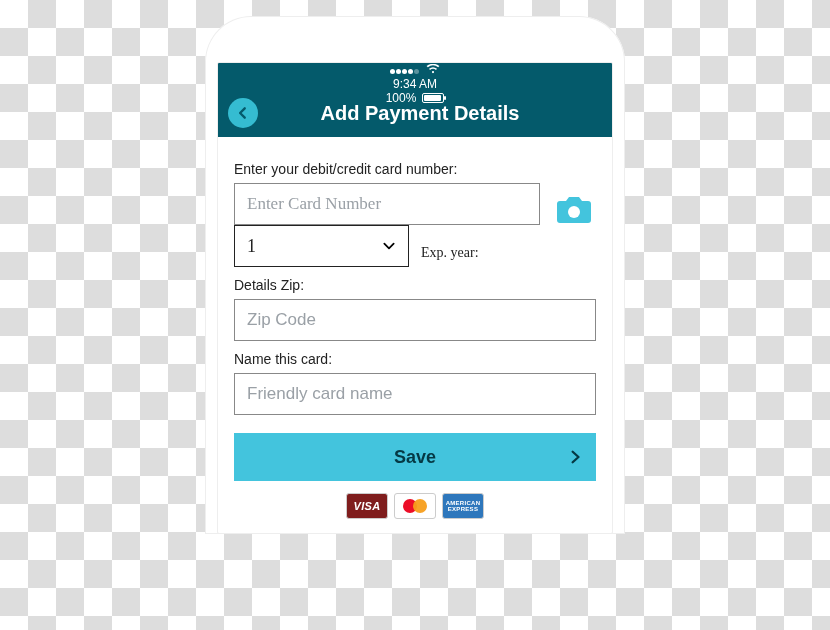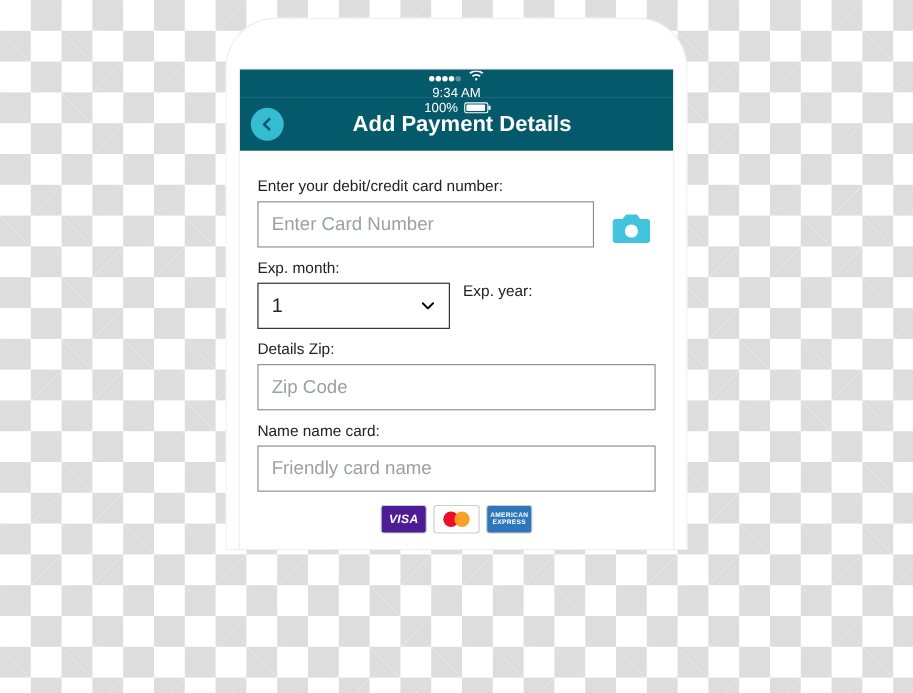--- a/index.html
+++ b/index.html
@@ -73,21 +73,21 @@
   .header-title {
     flex: 1;
     text-align: center;
     color:#fff; font-weight:700; font-size:20px;
     margin-right: 30px; 
   }
 
   .content { padding: 14px 16px 10px; }
   .label { font-size: 14px; color:#222; margin: 10px 0 6px; }
 
-  .row { display:flex; gap:12px; align-items: center; }
+  .row { display:flex; gap:12px; align-items: flex-end; font-family: Liberation Serif, serif; }
   .camera {
     width: 44px; height: 36px;
     display:flex; align-items:flex-end; justify-content:center;
     cursor:pointer;
     margin-top: 2px;
   }
 
   .text-input, .select-box {
     width: 100%;
     height: 42px;
@@ -120,21 +120,21 @@
     cursor:pointer;
   }
   .save-btn svg { position:absolute; right:14px; top:50%; transform:translateY(-50%); }
 
   .logos { display:flex; gap:6px; justify-content:center; padding:12px 0 4px; }
   .cardlogo {
     width:42px; height:26px; border-radius:3px; border:1px solid #ccc;
     display:flex; align-items:center; justify-content:center;
     font-size:8px; font-weight:800; letter-spacing:.3px;
   }
-  .visa { background:#4c1d95; color:#fff; font-style:italic; font-size:11px; }
+  .visa { background:#7f1d1d; color:#fff; font-style:italic; font-size:11px; }
   .mc   { background:#fff; position:relative; }
   .mc::before{content:"";position:absolute;left:8px;top:5px;width:14px;height:14px;border-radius:50%;background:#eb001b;opacity:.95;}
   .mc::after {content:"";position:absolute;right:8px;top:5px;width:14px;height:14px;border-radius:50%;background:#f79e1b;opacity:.95;}
   .amex { background:#2e77bc; color:#fff; font-size:6px; text-align:center; line-height:1.05; }
 </style>
 </head>
 <body>
 
 <div class="phone">
   <div class="screen">
@@ -176,39 +176,44 @@
         <div class="camera">
           <svg width="40" height="32" viewBox="0 0 40 32">
             <path d="M6 8h6l3-4h10l3 4h6a3 3 0 013 3v16a3 3 0 01-3 3H6a3 3 0 01-3-3V11a3 3 0 013-3z" fill="#43c4dd"></path>
             <circle cx="20" cy="19" r="6" fill="#fff"></circle>
           </svg>
         </div>
       </div>
 
       <div class="row">
         <div class="col">
-          <div class="label">Exp. month:</div>
           <div class="select-box">
             <span class="val">1</span>
             <svg width="14" height="14" viewBox="0 0 24 24">
                 <path d="M4 8l8 8 8-8" stroke="#000" stroke-width="3" fill="none" stroke-linecap="round" stroke-linejoin="round"></path>
               </svg>
           </div>
         </div>
         <div class="col">
           <div class="label">Exp. year:</div>
         </div>
       </div>
 
       <div class="label">Details Zip:</div>
       <div class="text-input">Zip Code</div>
 
-      <div class="label">Name name card:</div>
+      <div class="label">Name this card:</div>
       <div class="text-input">Friendly card name</div>
 
+      <div class="save-btn">
+        <span>Save</span>
+        <svg width="14" height="18" viewBox="0 0 24 24">
+            <path d="M8 3l10 9-10 9" stroke="#053944" stroke-width="4" fill="none" stroke-linecap="round" stroke-linejoin="round"></path>
+          </svg>
+      </div>
 
       <div class="logos">
         <div class="cardlogo visa">VISA</div>
         <div class="cardlogo mc" title="MasterCard"></div>
         <div class="cardlogo amex">
           <div>
             <div>AMERICAN</div>
             <div>EXPRESS</div>
           </div>
         </div>

